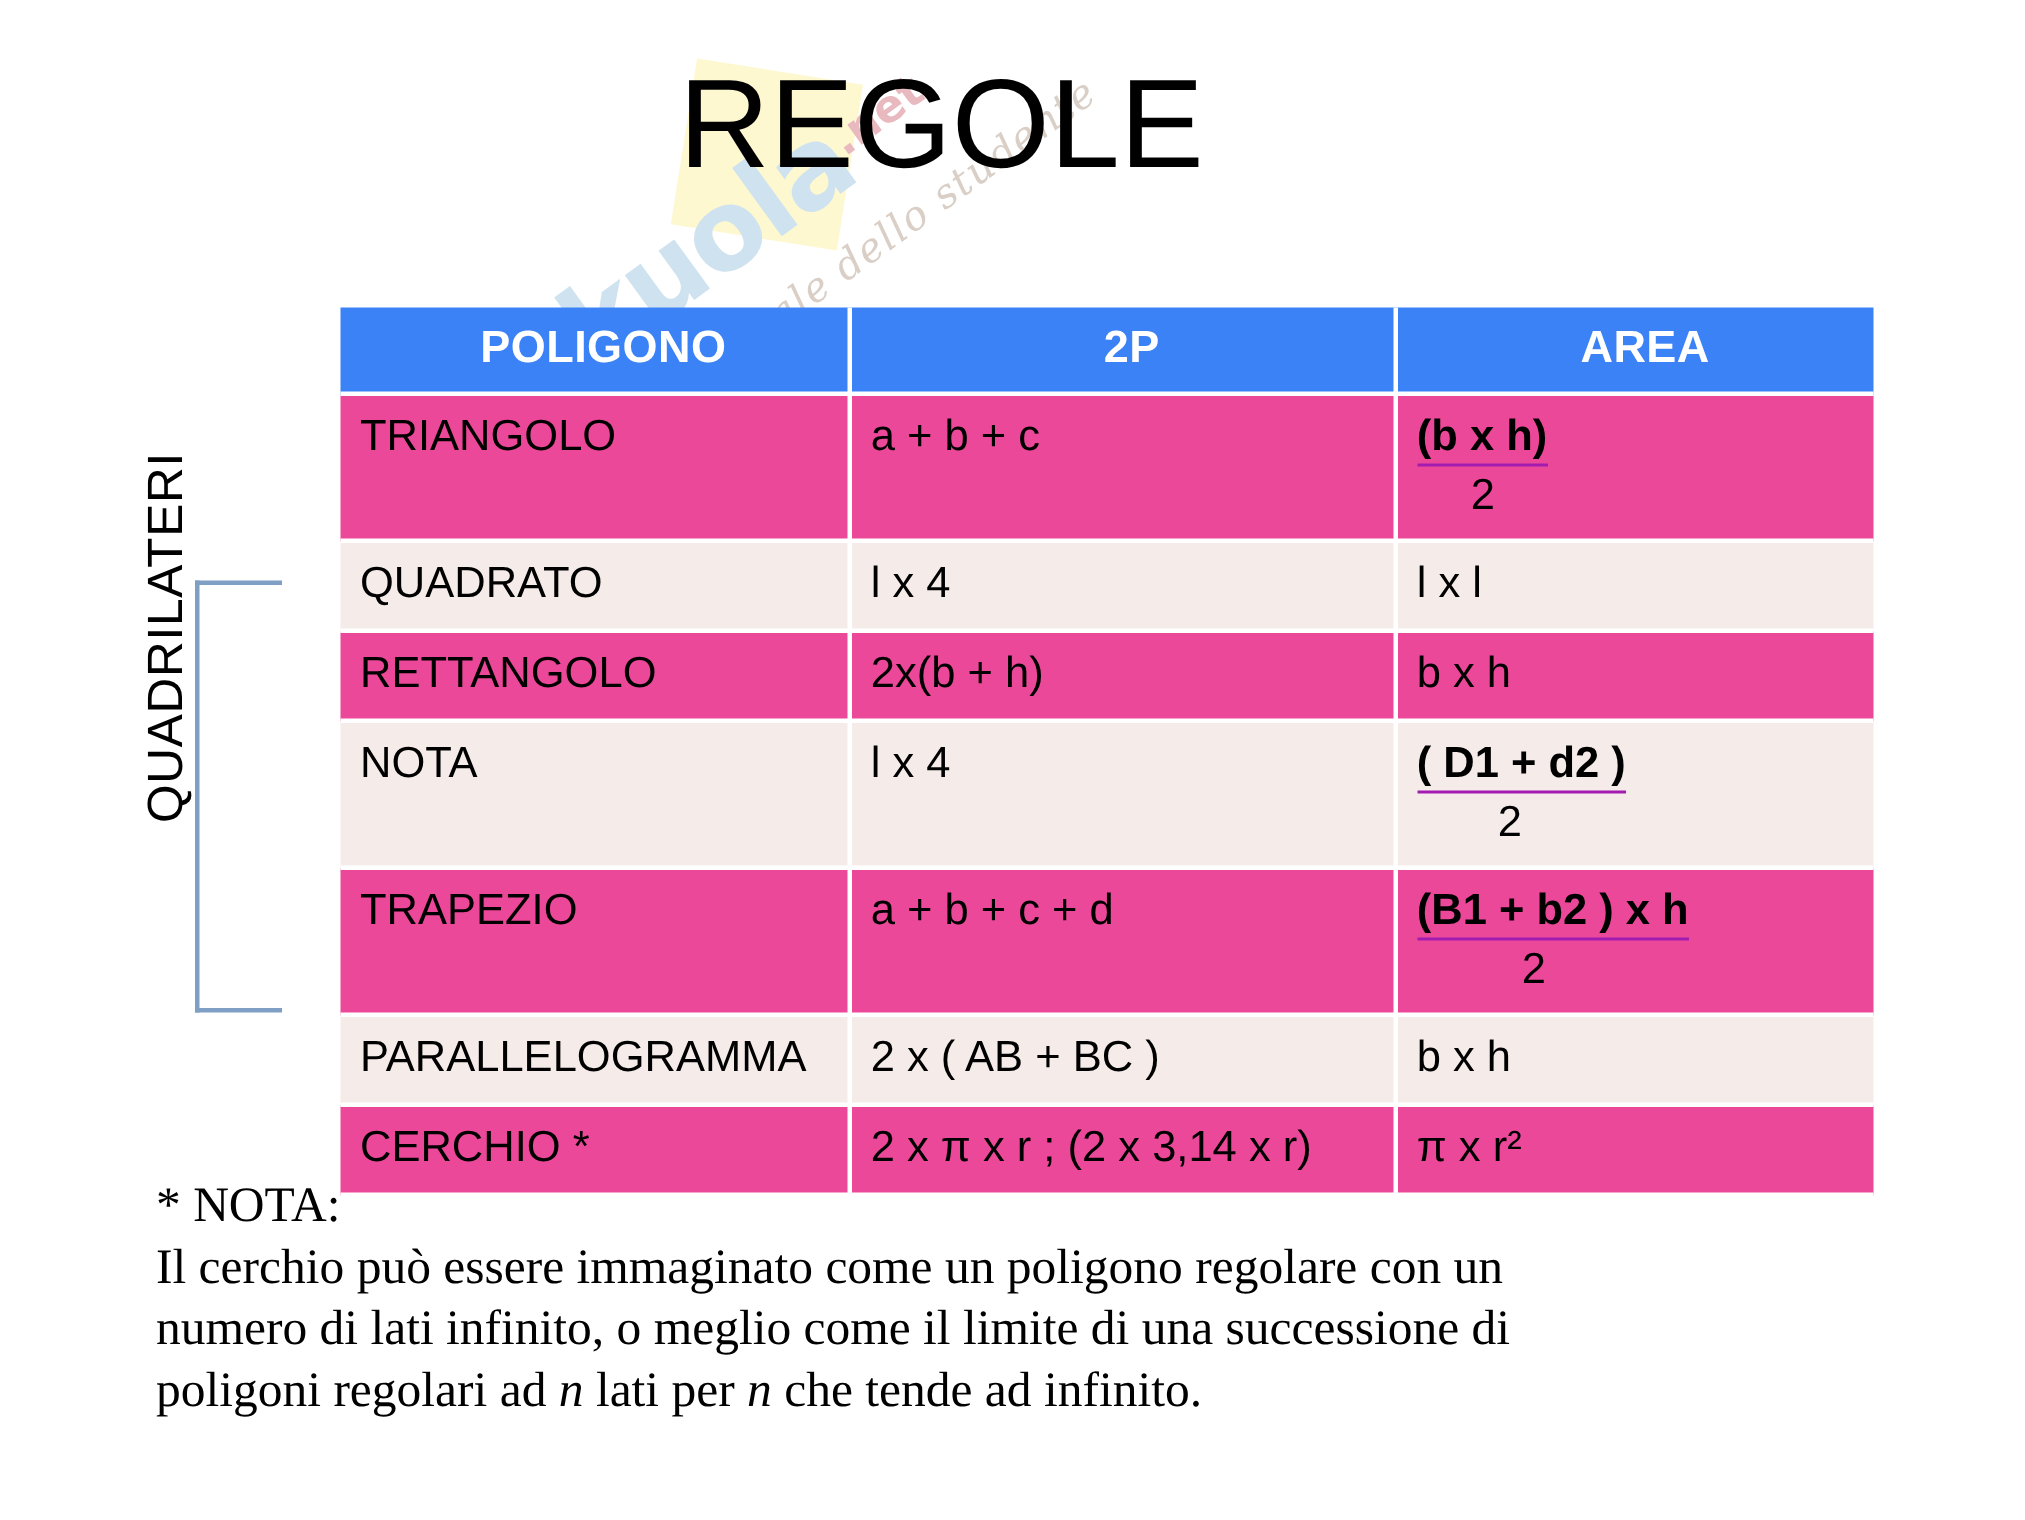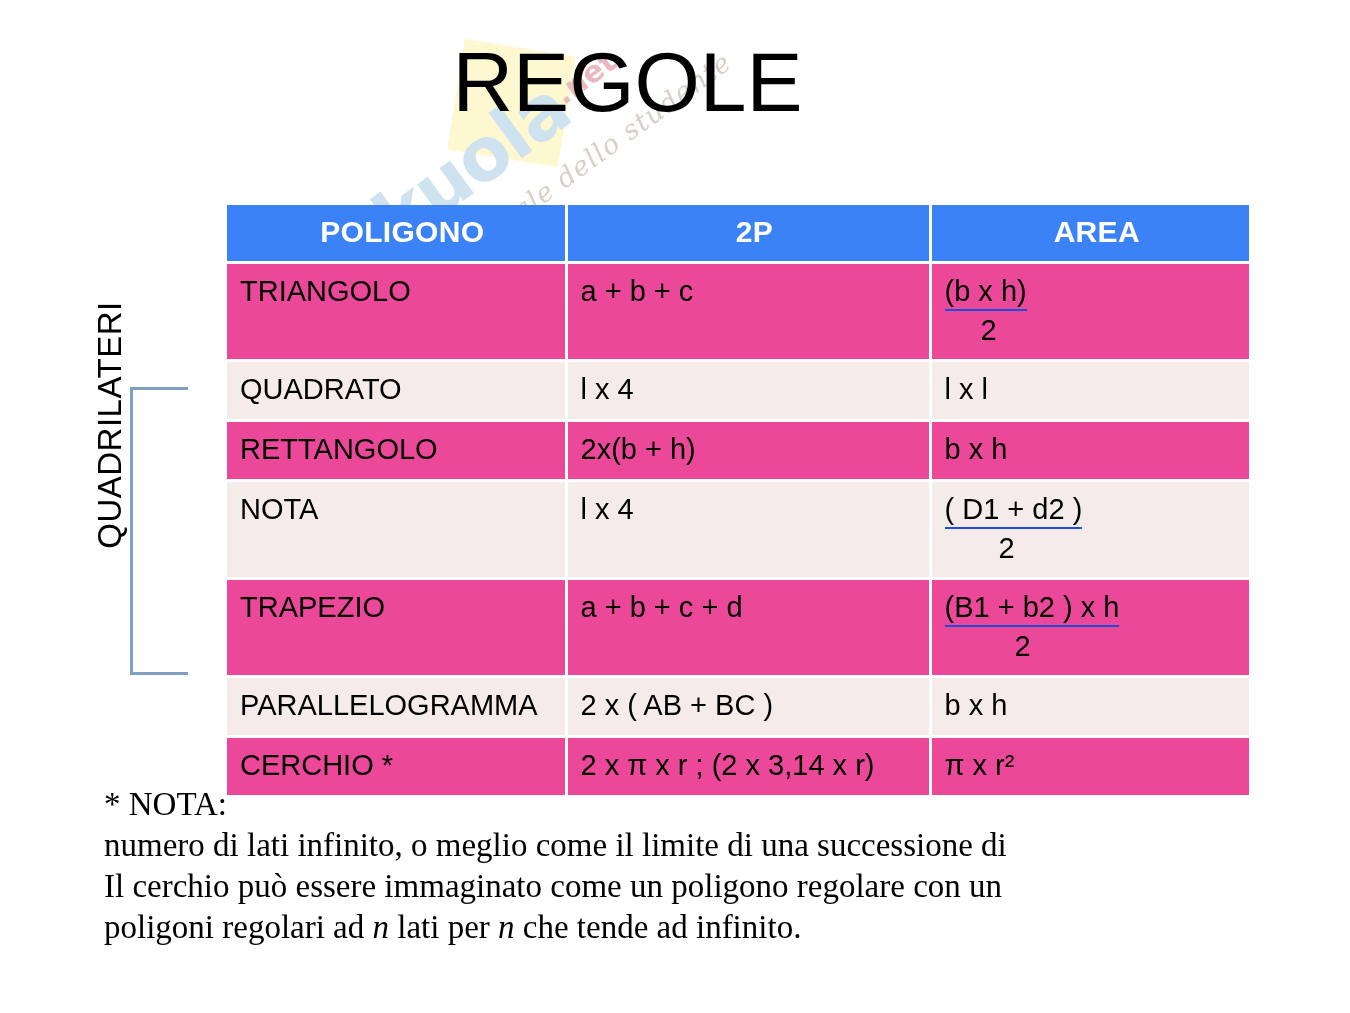--- a/index.html
+++ b/index.html
@@ -130,22 +130,23 @@
     padding-bottom: 7px;
     text-align: center;
     letter-spacing: 0.3px;
   }
 
   tr.rA td { background: #ec4899; }
   tr.rB td { background: #f5ecea; }
 
   .frac-top {
     display: inline-block;
-    border-bottom: 2px solid #1d4ed8;
+    border-bottom: 2px solid #a21caf;
     line-height: 36px;
+    font-weight: bold;
   }
   .frac-bot {
     display: block;
     padding-left: 36px;
     line-height: 38px;
   }
   .frac-bot.wide { padding-left: 54px; }
   .frac-bot.wider { padding-left: 70px; }
 
   
@@ -281,18 +282,18 @@
       <tr class="rA">
         <td>CERCHIO *</td>
         <td>2 x π x r ; (2 x 3,14 x r)</td>
         <td>π x r²</td>
       </tr>
     </tbody>
   </table>
 
   <div id="note">
     <span class="nota-head">* NOTA:</span>
+    <span class="nota-body">Il cerchio può essere immaginato come un poligono regolare con un</span>
     <span class="nota-body">numero di lati infinito, o meglio come il limite di una successione di</span>
-    <span class="nota-body">Il cerchio può essere immaginato come un poligono regolare con un</span>
     <span class="nota-body"><span>poligoni regolari ad </span><em>n</em><span> lati per </span><em>n</em><span> che tende ad infinito.</span></span>
   </div>
 
 </div>
 
 </body></html>

